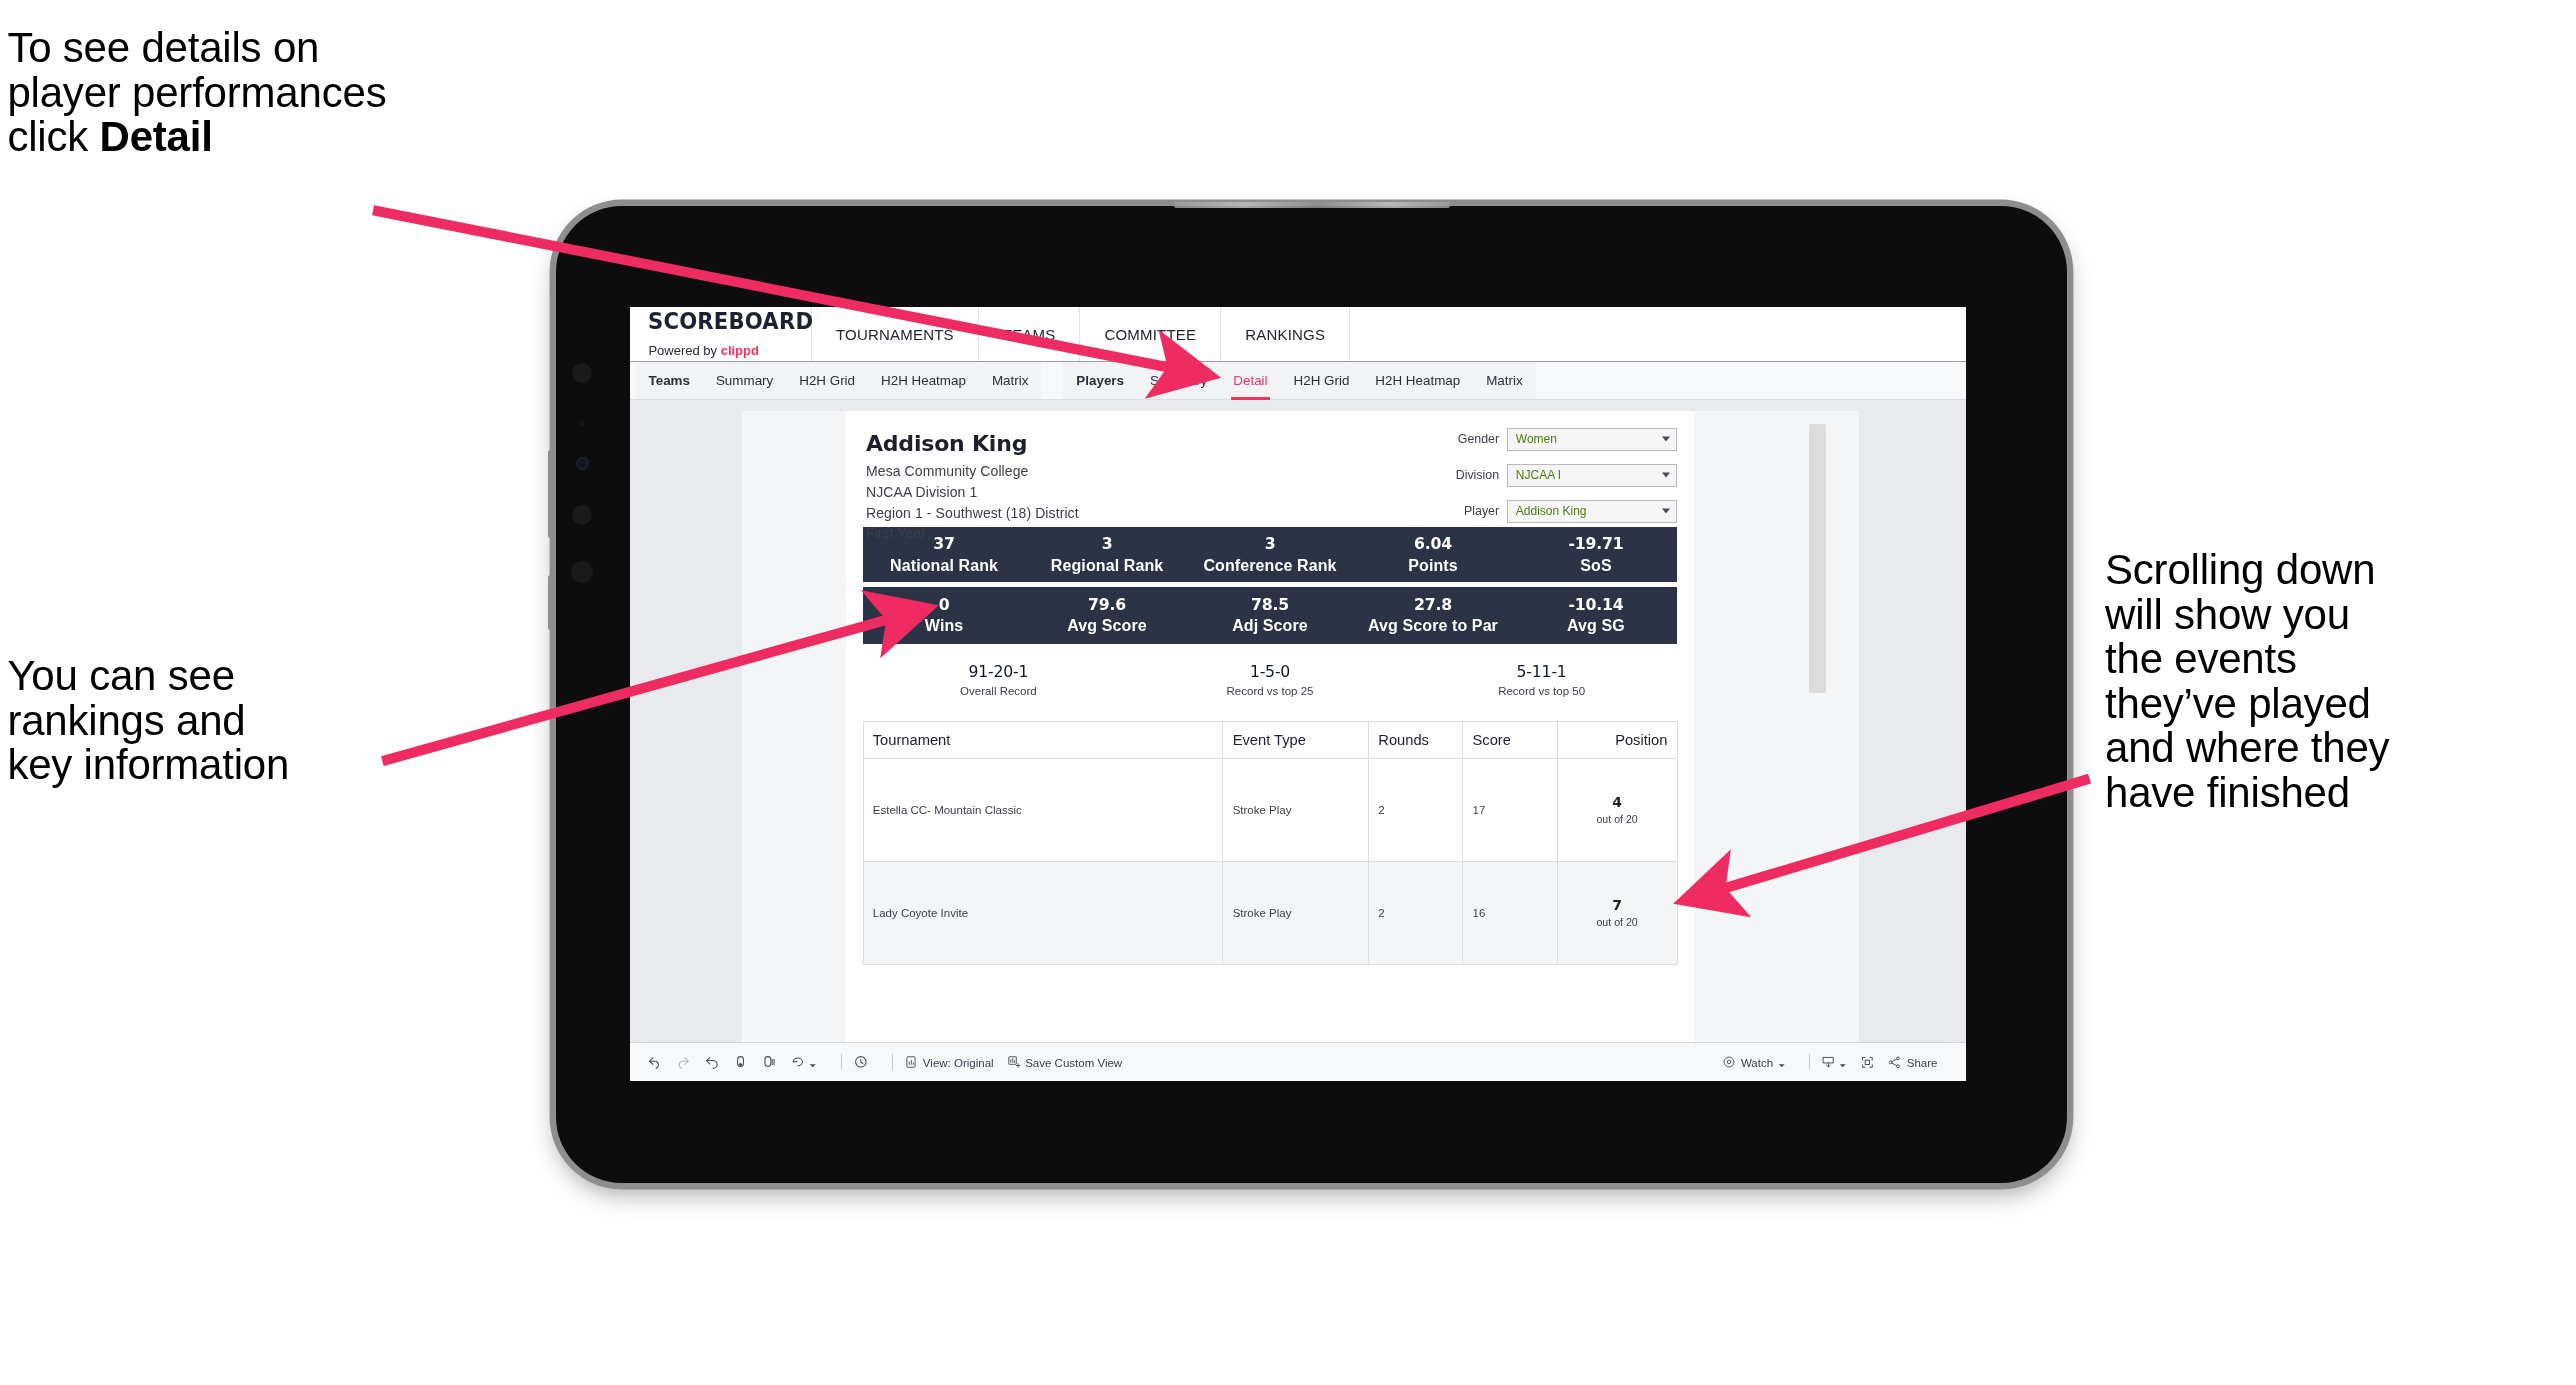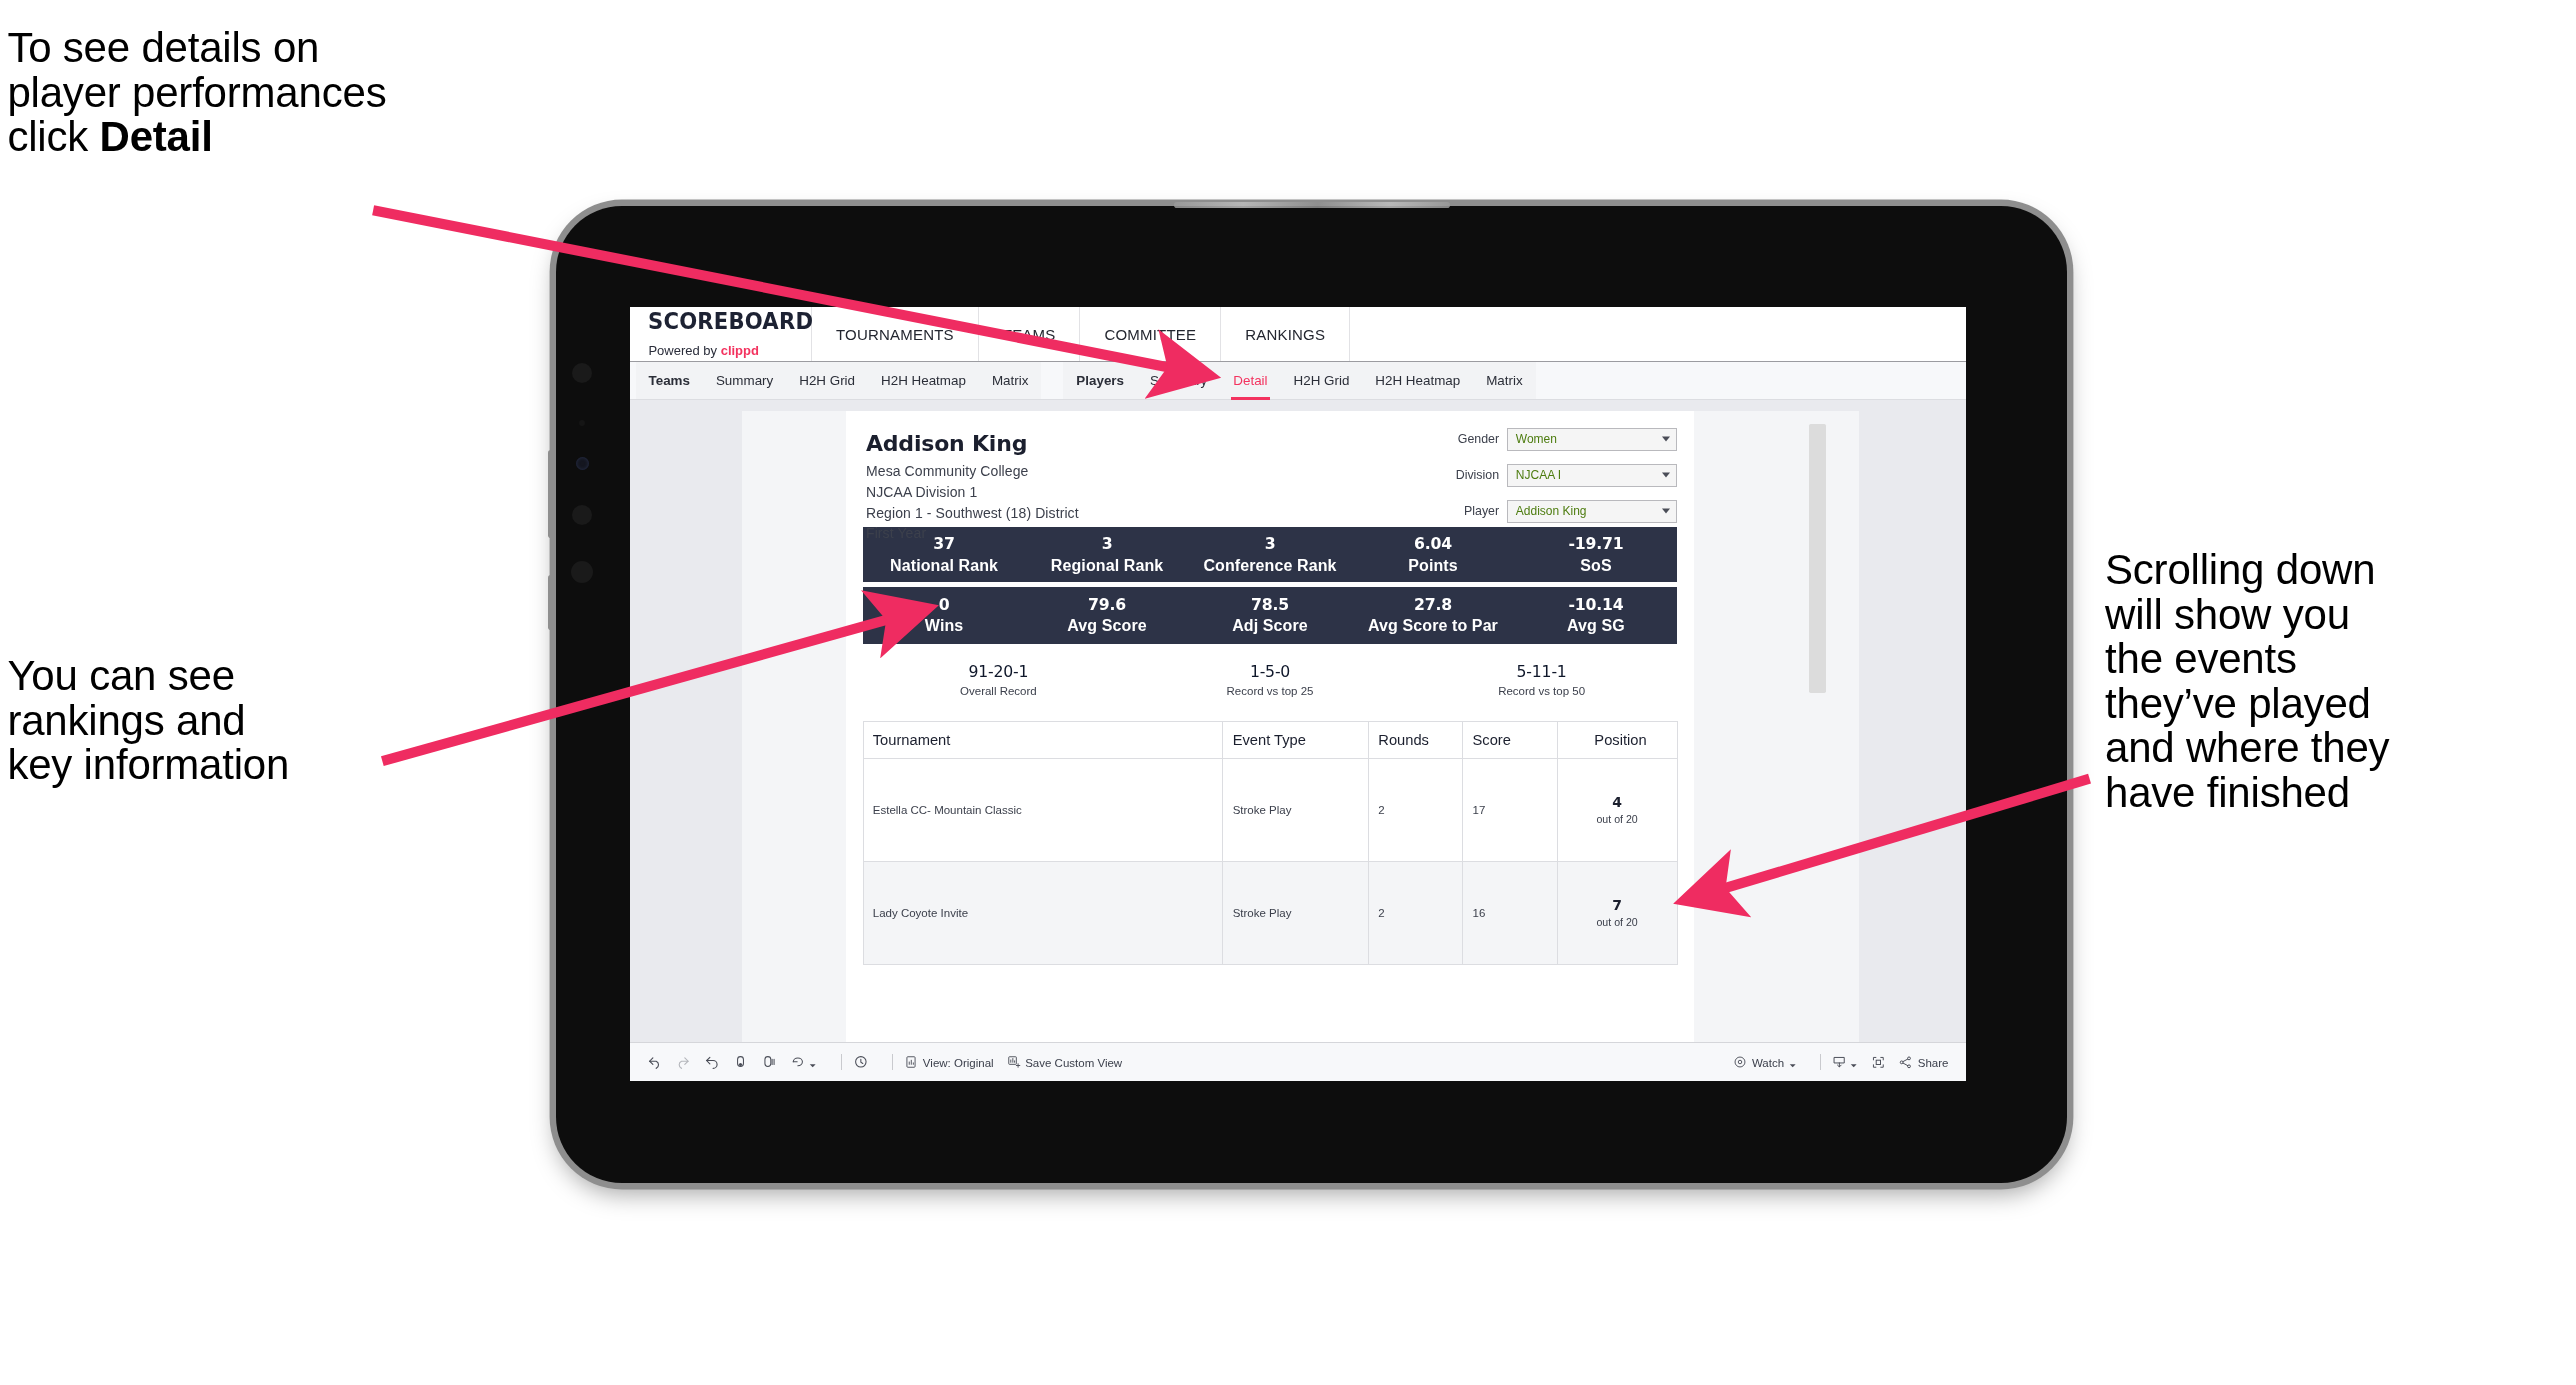--- a/index.html
+++ b/index.html
@@ -167,21 +167,21 @@
   .rec .v { font-family:"DejaVu Sans", sans-serif; font-weight:400; font-size:15.7px; color:#0f172a; letter-spacing:-0.2px;}
   .rec .l { font-size: 11.5px; color:#3c404c; margin-top:3.7px; }
 
   
   #tbl { margin: 24px 16.6px 0 16.6px; border-collapse: collapse; width: calc(100% - 33px); }
   #tbl th, #tbl td { border: 0.9px solid #dcdde1; }
   #tbl th {
     text-align:left; font-weight:400; font-size: 14.7px; color:#1b1f2e;
     padding: 10px 9.2px; background:#fff;
   }
-  #tbl th.center { text-align:center;padding-left:16px; }
+  #tbl th.center { text-align:right;padding-left:16px; }
   #tbl td { font-size: 11.5px; color:#3c404c; padding: 9.2px; height: 103px; vertical-align: middle; }
   #tbl tr.alt td { background:#f4f5f7; }
   #tbl td.pos { text-align:center; vertical-align: middle; }
   #tbl td.pos .num { font-family:"DejaVu Sans", sans-serif; font-weight:700; font-size:14px; color:#1b1f2e; }
   #tbl td.pos .of { font-size:10.6px; color:#3c404c; margin-top:2.8px; }
 
   
   #toolbar {
     position:absolute; left:0; right:0; bottom:0; height: 39px;
     background:#f7f8fa; border-top: 0.9px solid #d5d6da;
@@ -477,21 +477,21 @@
             <svg style="margin-left:3.7px" width="7.4" height="7.4" viewBox="0 0 10 10">
                 <path d="M1 3 L5 7 L9 3 Z" fill="#4a4d57"></path>
               </svg>
           </div>
           <div class="tb">
             <svg width="14.7" height="14.7" viewBox="0 0 24 24" fill="none" stroke="#4a4d57" stroke-width="1.6" stroke-linecap="round">
                 <path d="M4 8 V4 h4 M16 4 h4 v4 M20 16 v4 h-4 M8 20 H4 v-4"></path>
                 <rect x="8.5" y="8.5" width="7" height="7"></rect>
               </svg>
           </div>
-          <div class="tb" style="margin-right:1px">
+          <div class="tb" style="margin-right:12px">
             <svg width="14.7" height="14.7" viewBox="0 0 24 24" fill="none" stroke="#4a4d57" stroke-width="1.6">
                 <circle cx="18" cy="5.5" r="2.3"></circle>
                 <circle cx="18" cy="18.5" r="2.3"></circle>
                 <circle cx="6" cy="12" r="2.3"></circle>
                 <path d="M8.2 10.8 L15.8 6.7 M8.2 13.2 L15.8 17.3" stroke-linecap="round"></path>
               </svg>
             <span class="lbl">Share</span>
           </div>
         </div>
 

